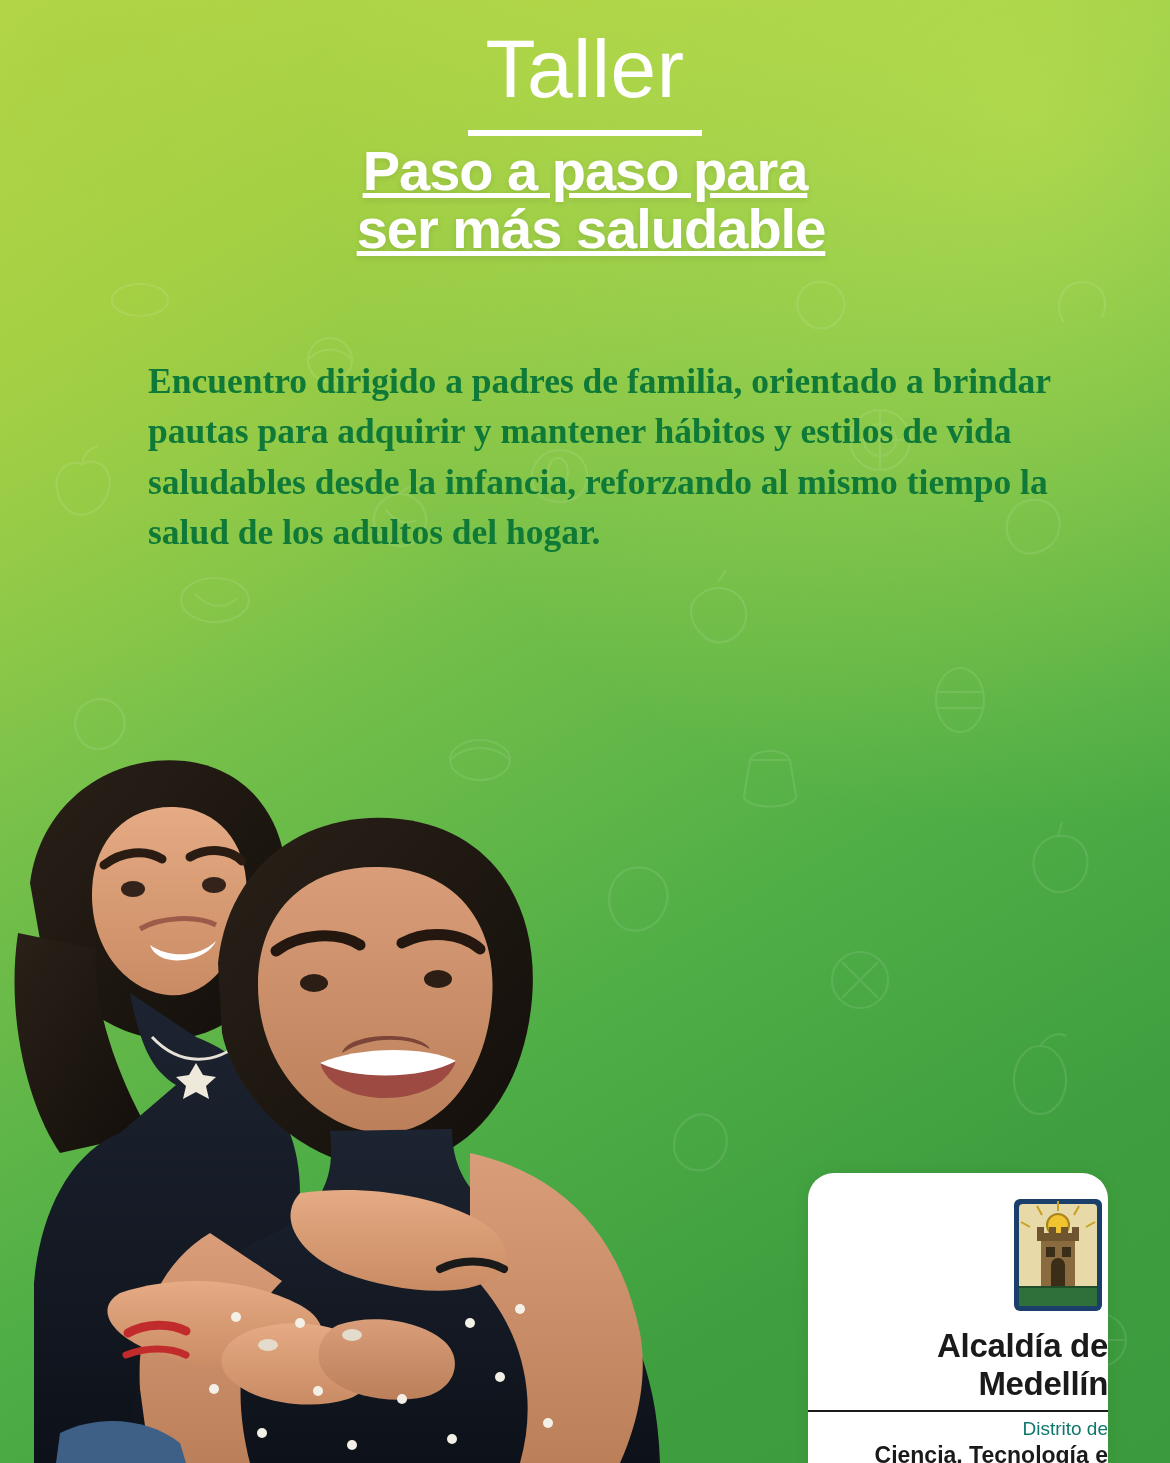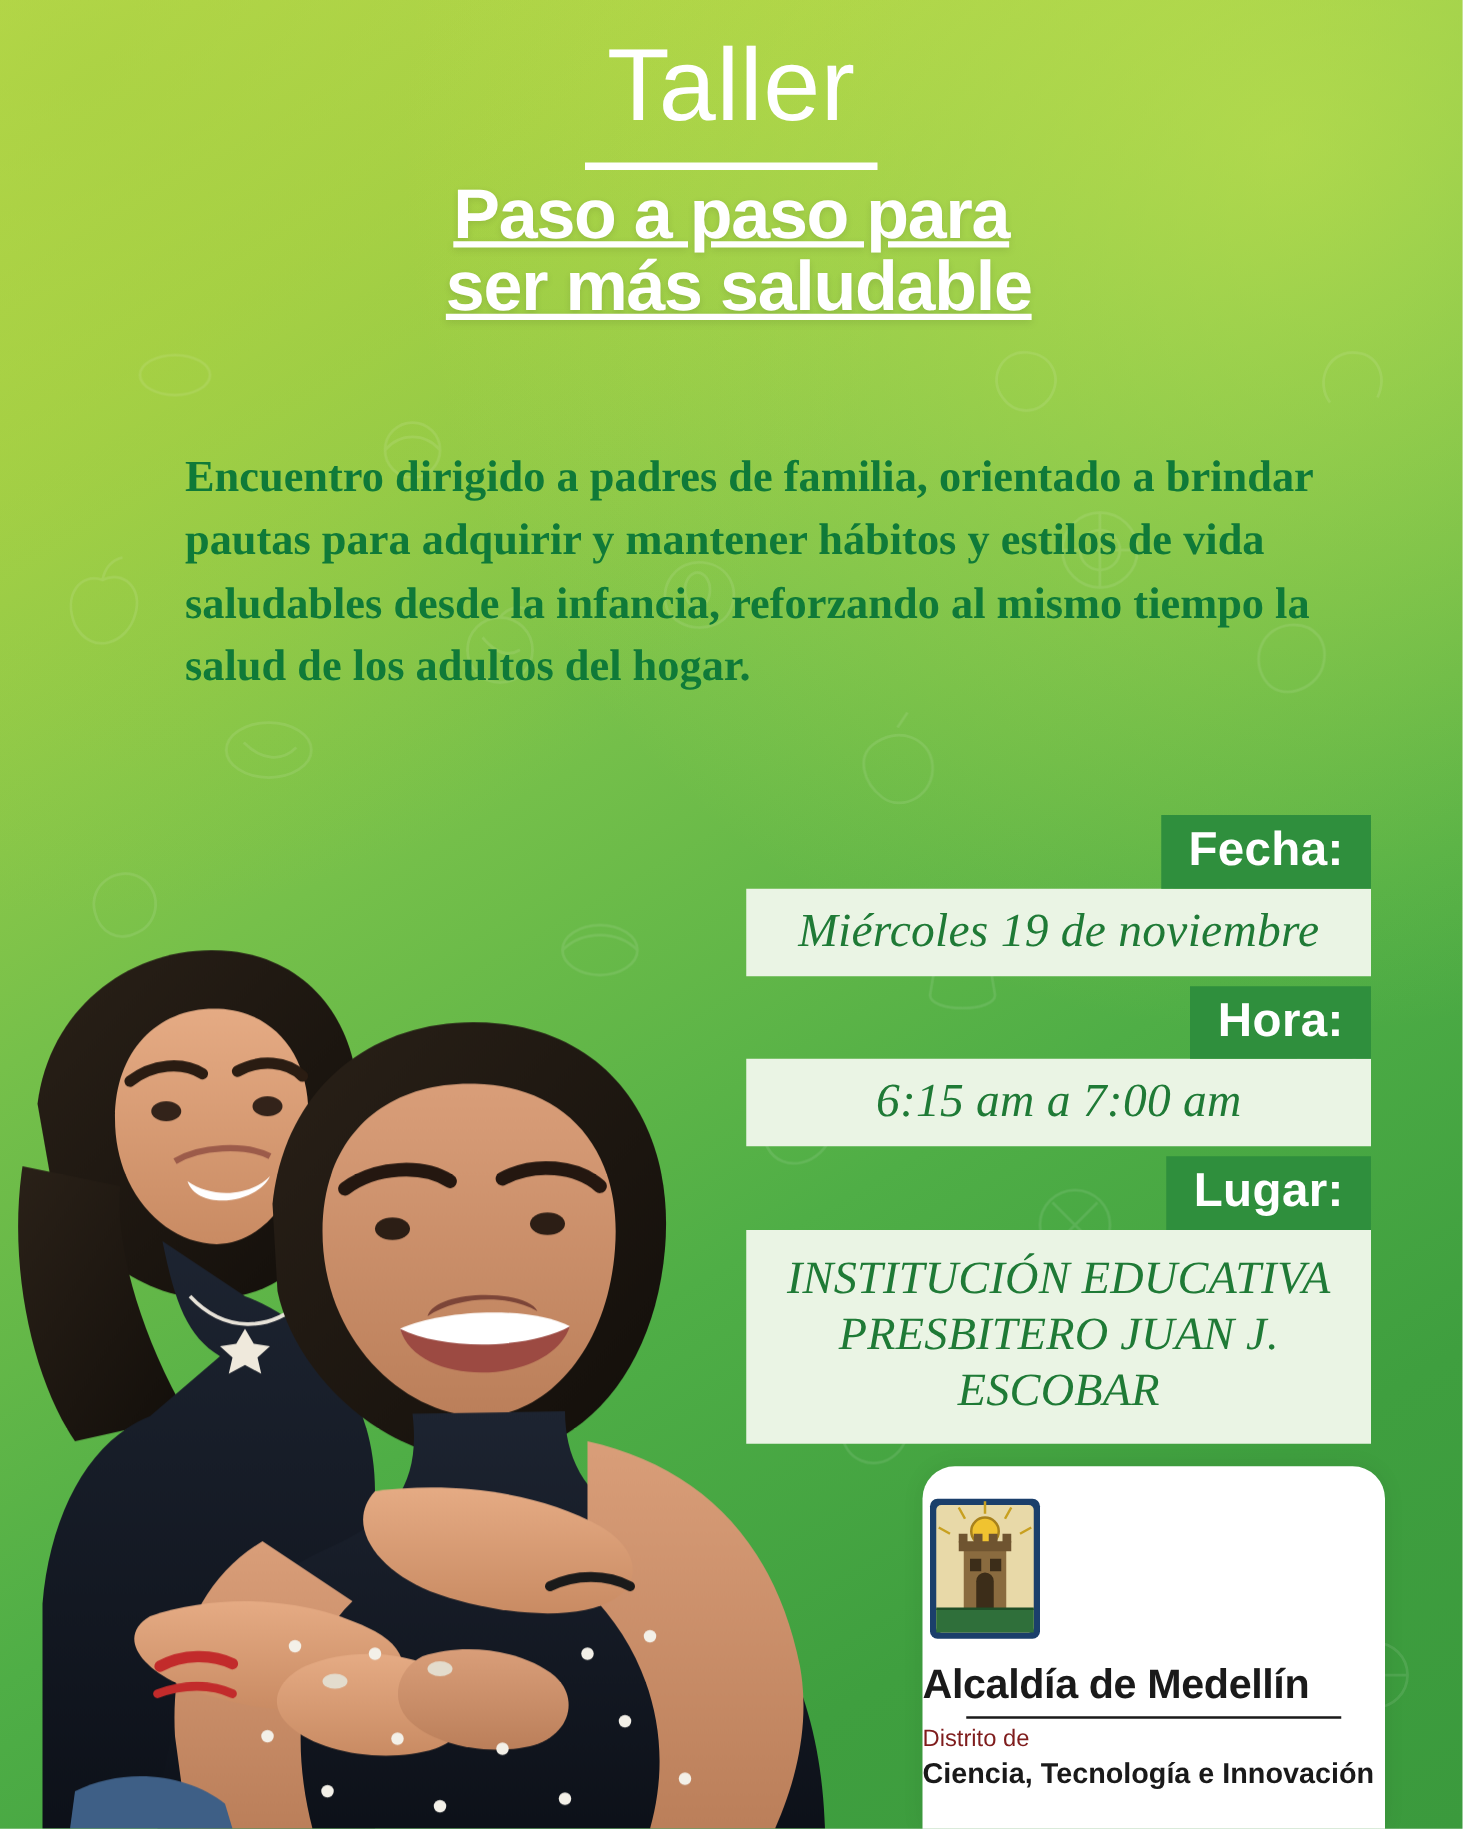--- a/index.html
+++ b/index.html
@@ -122,45 +122,45 @@
     height: 830px;
     overflow: hidden;
   }
   .photo svg { display: block; }
 
   
   .logo-card {
     position: absolute;
     right: 62px;
     bottom: 0;
-    width: 370px;
+    width: 300px;
     height: 290px;
     background: #ffffff;
     border-radius: 26px 26px 0 0;
     box-shadow: 0 0 18px rgba(0,0,0,0.07);
-    text-align: left;
+    text-align: right;
     padding-top: 22px;
     box-sizing: border-box;
   }
   .logo-title {
     font-size: 33px;
     font-weight: bold;
     color: #1a1a1a;
     letter-spacing: -0.3px;
     margin-top: 4px;
   }
   .logo-rule {
     width: 300px;
     height: 2px;
     background: #1a1a1a;
     margin: 7px auto 6px auto;
   }
   .logo-sub1 {
     font-size: 19px;
-    color: #7f1d1d;
+    color: #0f766e;
     line-height: 1.15;
   }
   .logo-sub2 {
     font-size: 23px;
     font-weight: bold;
     color: #1a1a1a;
     line-height: 1.2;
     margin-top: 2px;
   }
 </style>
@@ -359,36 +359,20 @@
             <circle cx="470" cy="690" r="5"></circle>
               <circle cx="520" cy="676" r="5"></circle>
           </g>
 
           <path d="M60,800 C100,780 150,786 180,810 L186,830 L56,830 Z" fill="#3e5f86"></path>
         </g>
       </g>
     </svg>
   </div>
 
-  <div class="info">
-    <div>
-      <div class="info-label">Fecha:</div>
-      <div class="info-value">Miércoles 19 de noviembre</div>
-    </div>
-    <div class="row-gap"></div>
-    <div>
-      <div class="info-label">Hora:</div>
-      <div class="info-value">6:15 am a 7:00 am</div>
-    </div>
-    <div class="row-gap"></div>
-    <div>
-      <div class="info-label">Lugar:</div>
-      <div class="info-value place">INSTITUCIÓN EDUCATIVA PRESBITERO JUAN J. ESCOBAR</div>
-    </div>
-  </div>
 
   <div class="logo-card">
     <div>
       <svg width="100" height="124" viewBox="0 0 100 124" xmlns="http://www.w3.org/2000/svg">
         <rect x="6" y="4" width="88" height="112" rx="6" fill="#1b3f6b"></rect>
         <rect x="11" y="9" width="78" height="102" rx="4" fill="#e8d9a8"></rect>
 
         <g stroke="#c8a020" stroke-width="2">
           <path d="M50,16 L50,6 M34,20 L29,11 M66,20 L71,11 M22,32 L13,27 M78,32 L87,27"></path>
         </g>

